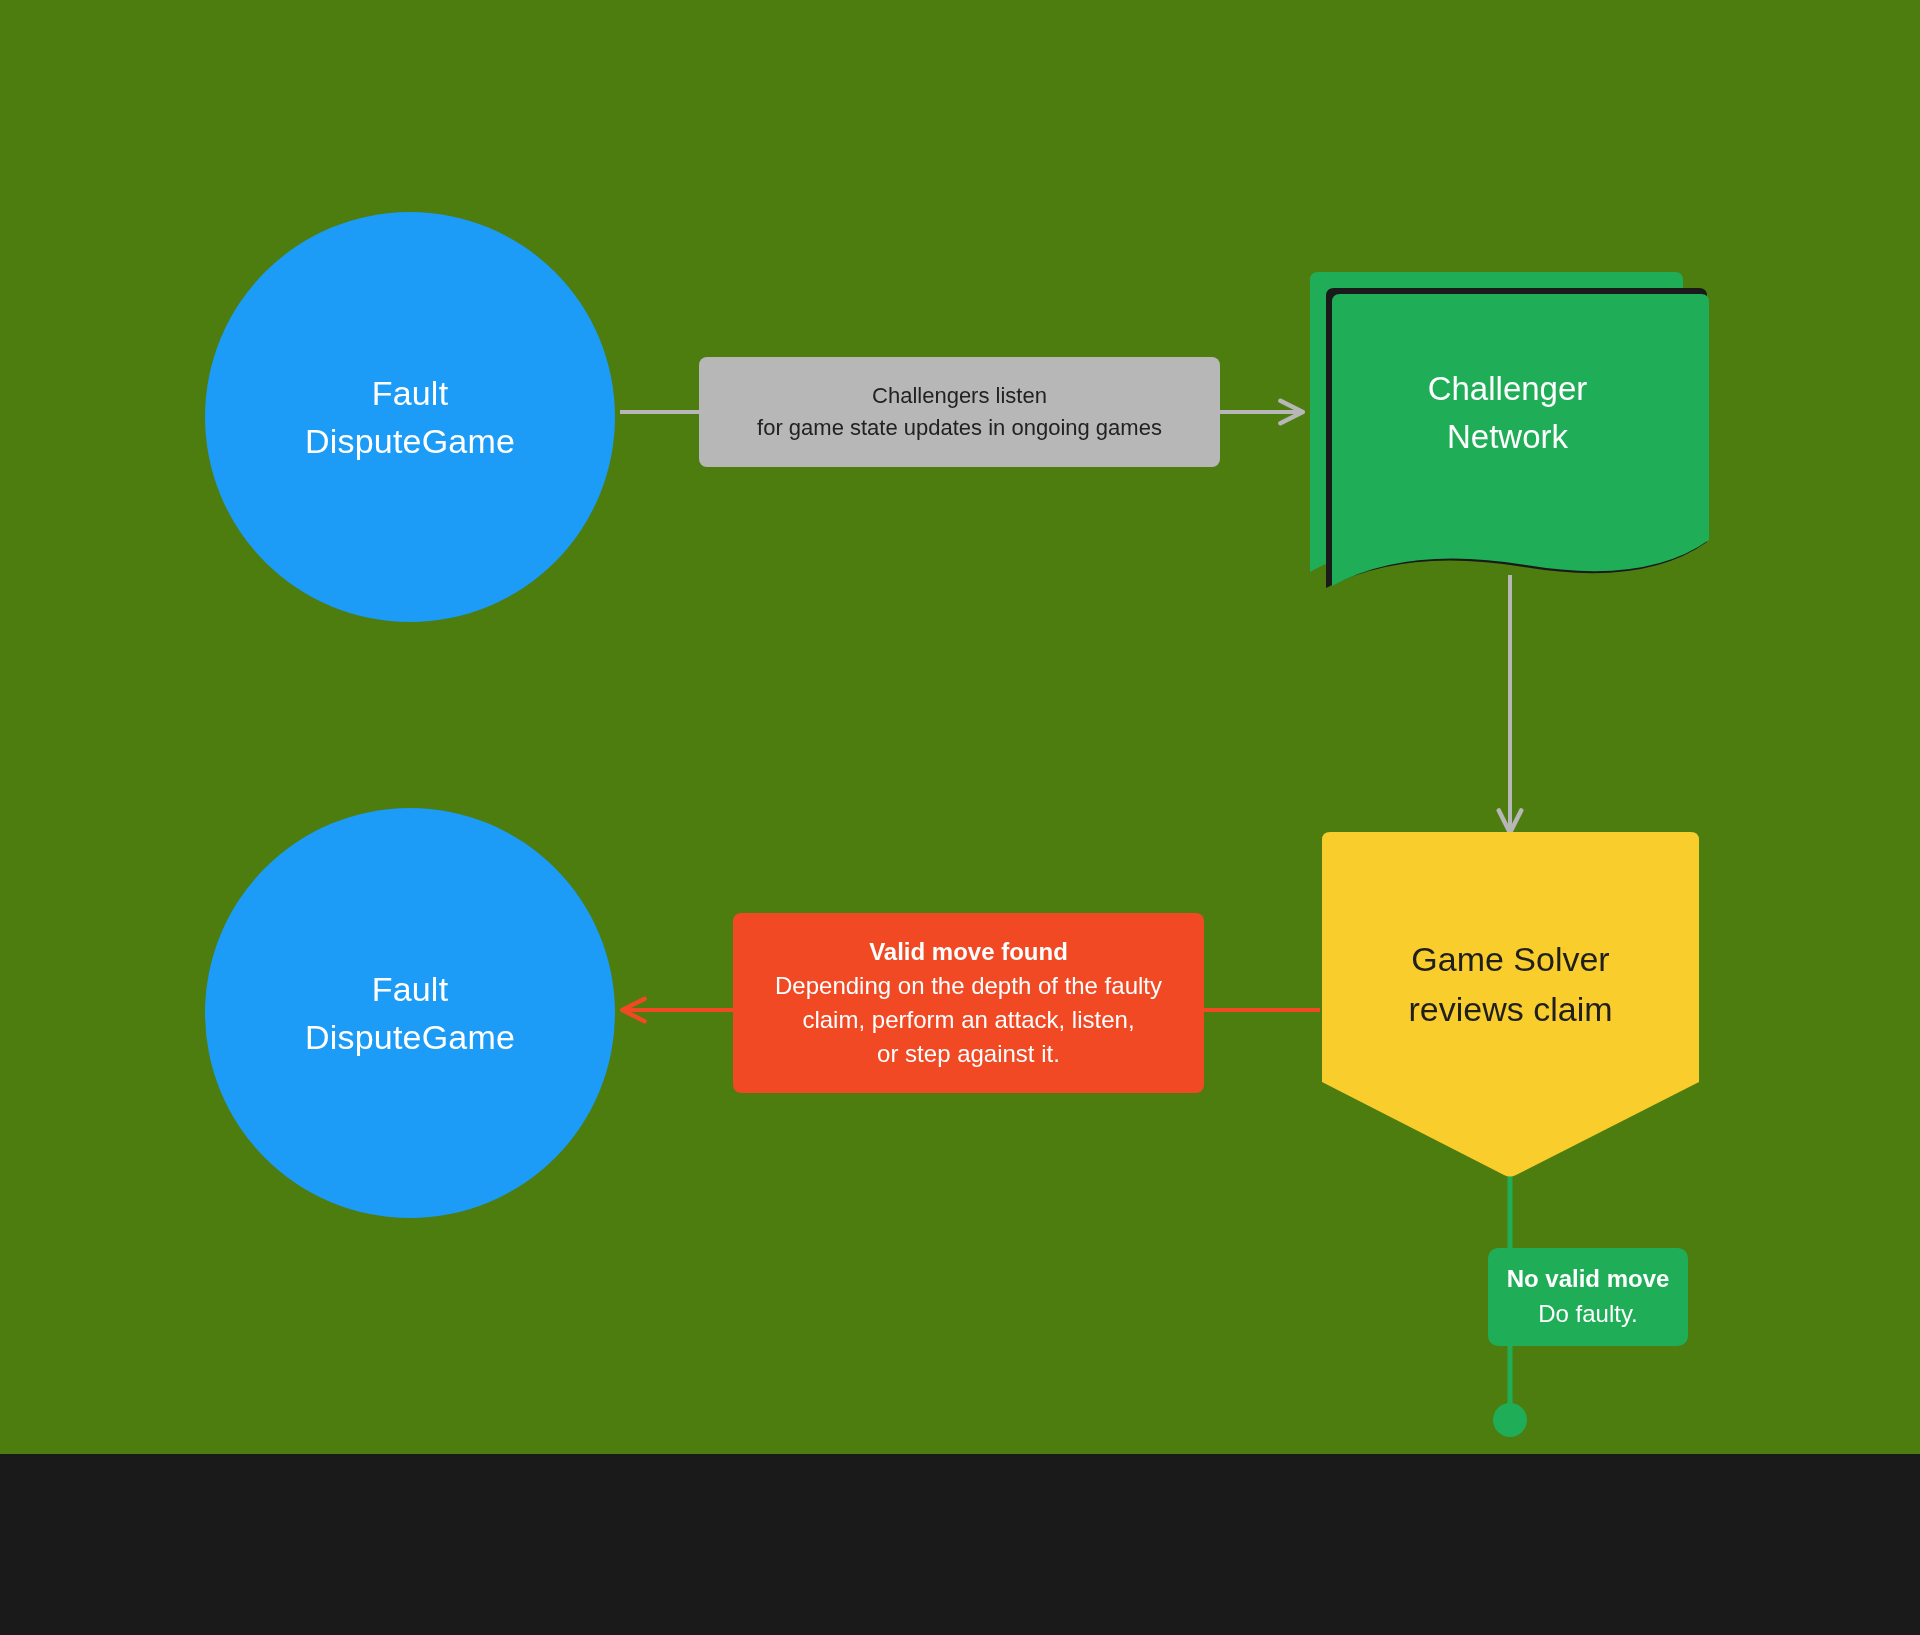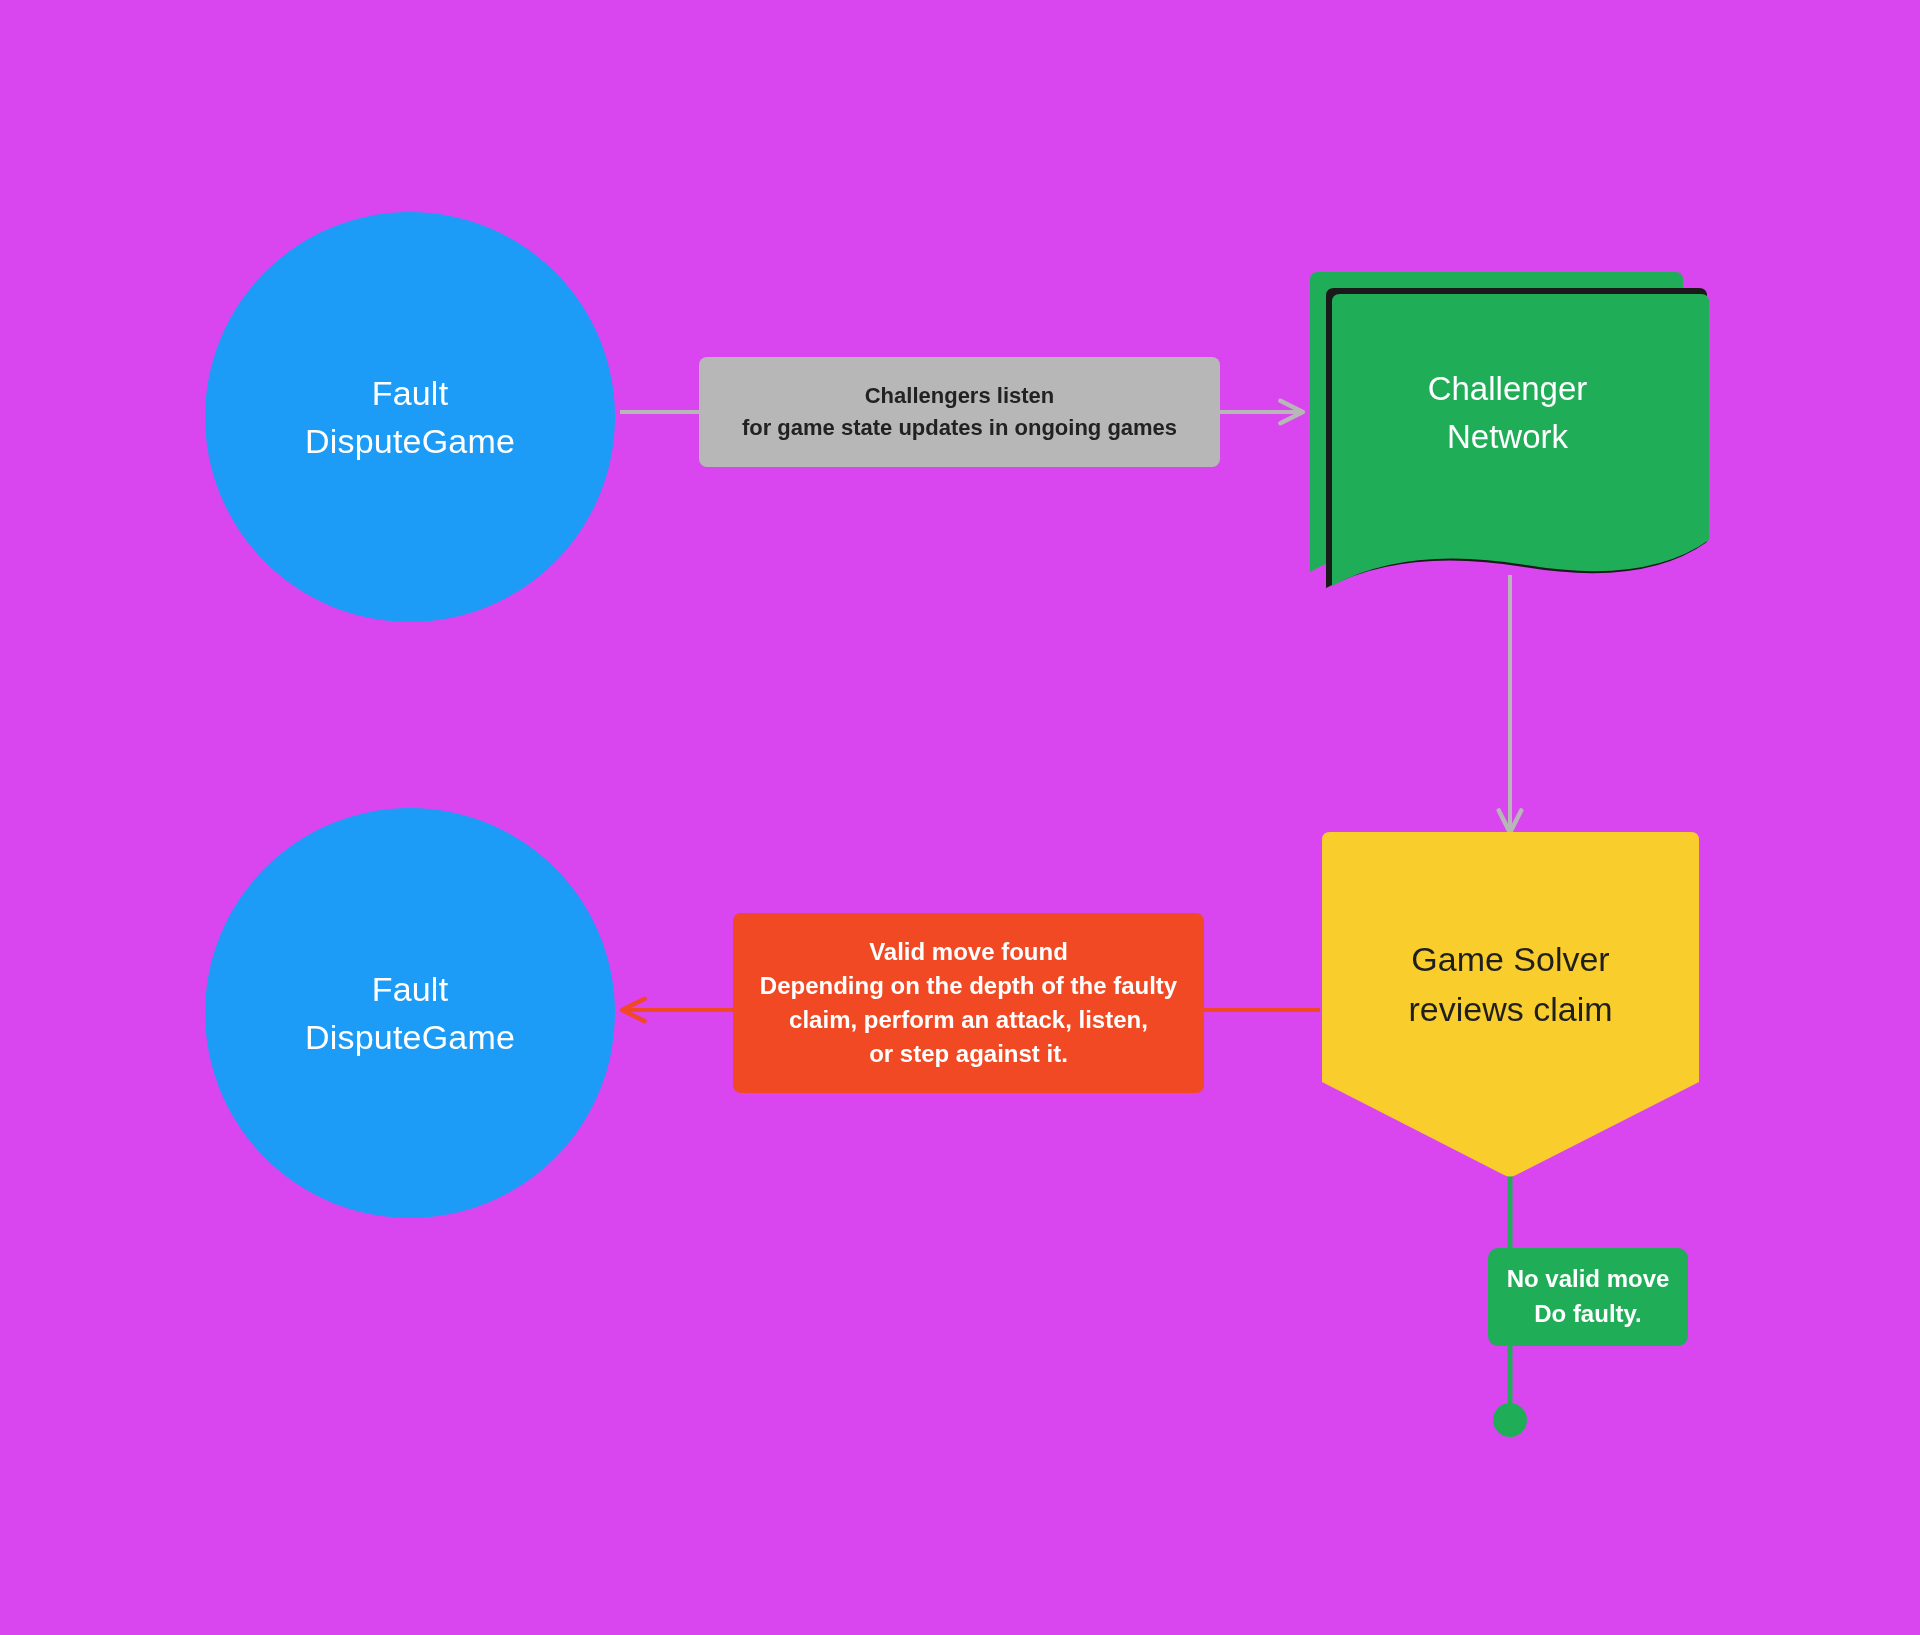--- a/index.html
+++ b/index.html
@@ -9,22 +9,22 @@
   }
   body {
     width: 1920px;
     height: 1635px;
     font-family: "Liberation Sans", sans-serif;
     overflow: hidden;
   }
   #stage {
     position: relative;
     width: 1920px;
-    height: 1635px;
-    background: #d946ef;
+    height: 1454px;
+    background: #4d7c0f;
   }
   .abs { position: absolute; }
 
   
   .circle-node {
     border-radius: 50%;
     background: #1c9cf6;
     display: flex;
     align-items: center;
     justify-content: center;
@@ -100,21 +100,21 @@
   }
   .edge-label.green {
     background: #1fae57;
     color: #ffffff;
     font-size: 24px;
     line-height: 1.45;
     padding: 12px 18px;
     border-radius: 10px;
   }
   .edge-label .title { font-weight: bold; }
-  .edge-label .body { white-space: pre-line; font-weight: 700; }
+  .edge-label .body { white-space: pre-line; font-weight: 400; }
 
   
   #edges {
     position: absolute;
     left: 0; top: 0;
     width: 1920px;
     height: 1635px;
     pointer-events: none;
   }
 </style>

